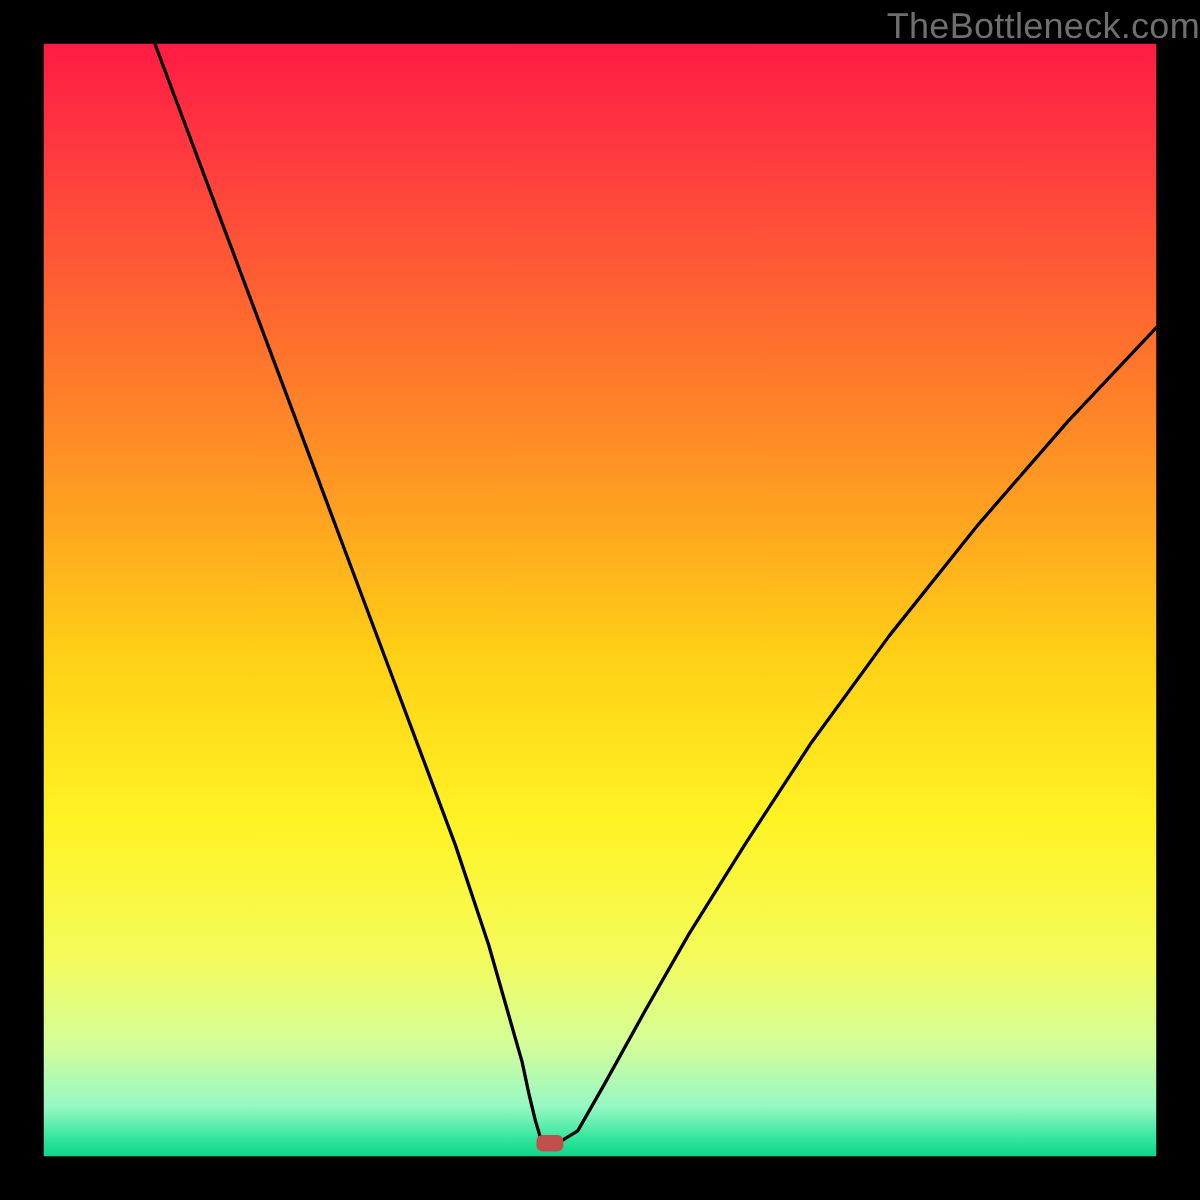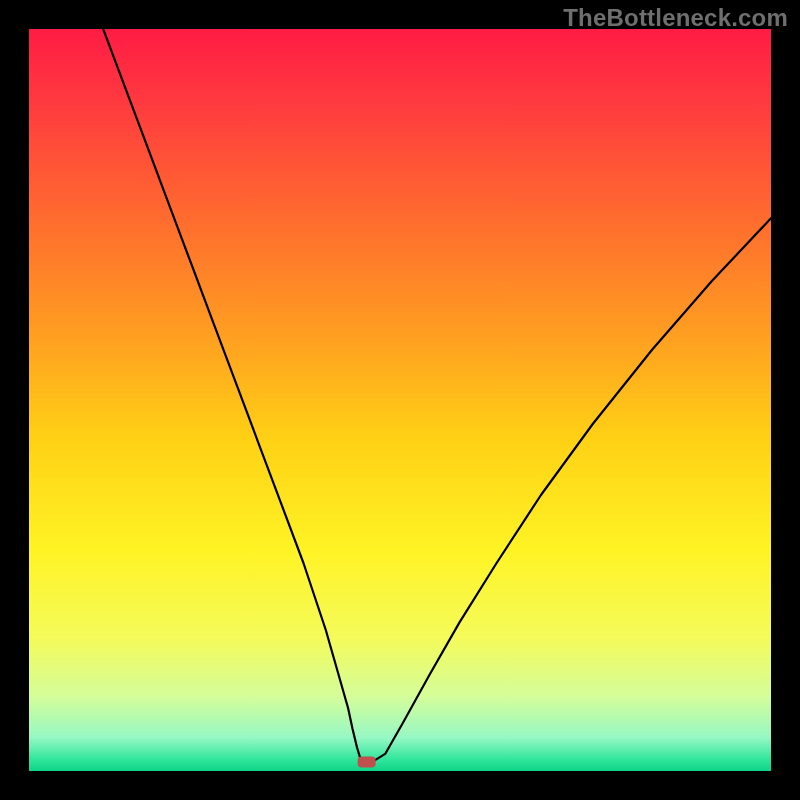--- a/index.html
+++ b/index.html
@@ -13,23 +13,23 @@
   }
   .frame {
     position: relative;
     width: 800px;
     height: 800px;
     background: #000;
   }
   .watermark {
     position: absolute;
     top: 4px;
-    right: 12px;
+    right: 0;
     font-size: 24px;
-    font-weight: 700;
+    font-weight: 400;
     color: #6f6f6f;
     letter-spacing: 0.2px;
     z-index: 10;
     user-select: none;
   }
   .plot-area {
     position: absolute;
     left: 29px;
     top: 29px;
     width: 742px;

